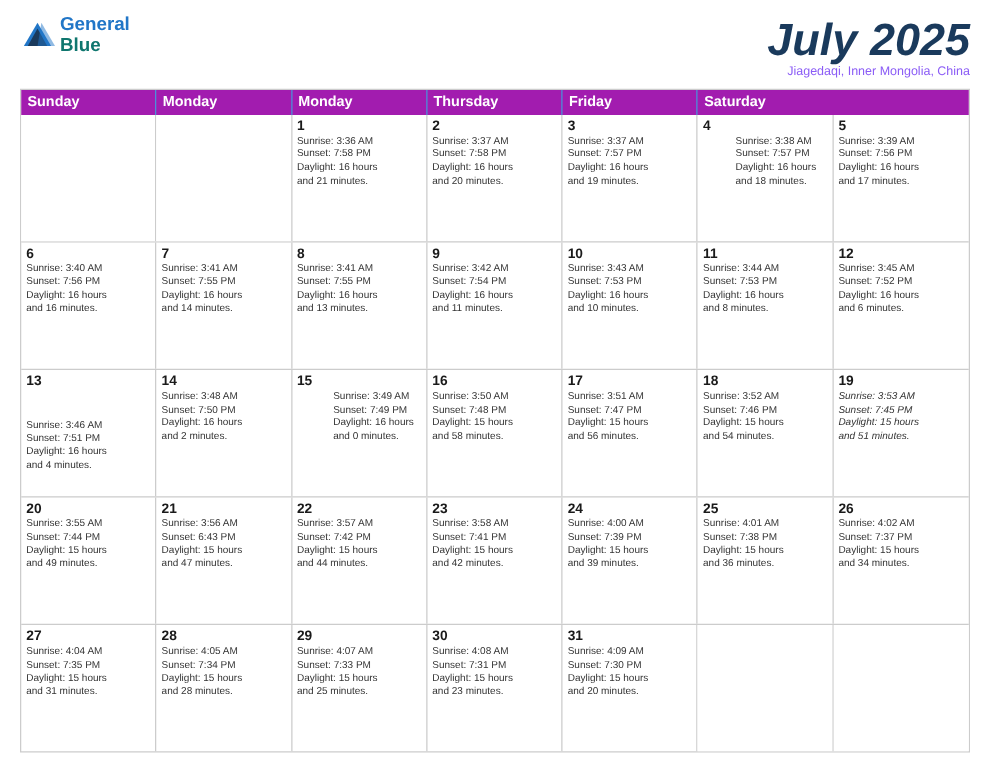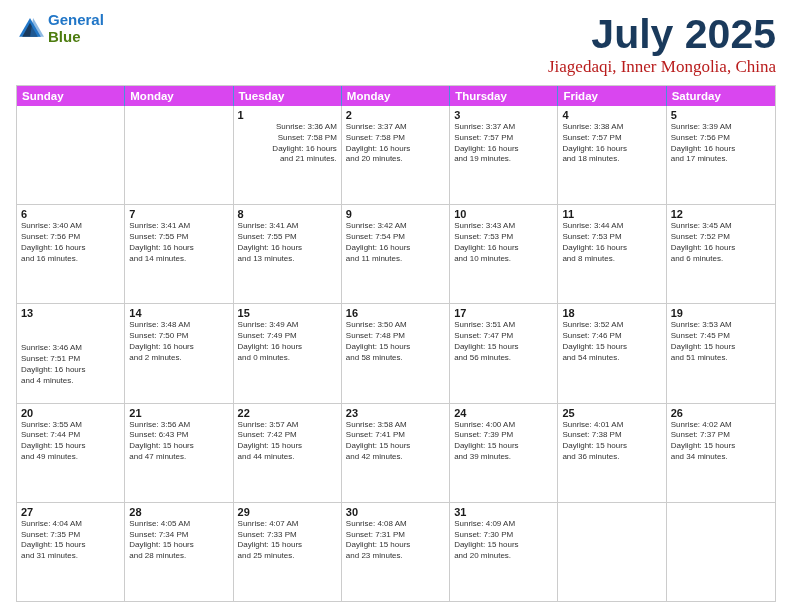--- a/index.html
+++ b/index.html
@@ -38,40 +38,40 @@
       color: #2176c7;
     }
     .logo-icon {
       width: 28px;
       height: 28px;
     }
     .title-block {
       text-align: right;
     }
     .main-title {
-      font-size: 41px;
+      font-size: 36px;
       font-weight: bold;
       color: #1a3a5c;
       line-height: 1.1;
+      font-style: italic;
     }
     .subtitle {
-      font-size: 17px;
-      color: #b91c1c;
-      font-family: Liberation Serif, serif;
+      font-size: 10px;
+      color: #8b5cf6;
     }
     .calendar {
       flex: 1;
       display: flex;
       flex-direction: column;
       border: 1px solid #ccc;
     }
     .cal-header {
       display: grid;
       grid-template-columns: repeat(7, 1fr);
-      background: #d946ef;
+      background: #a21caf;
     }
     .cal-header-cell {
       color: #fff;
       font-size: 11.5px;
       font-weight: bold;
       padding: 4px 5px;
       text-align: left;
       border-right: 1px solid #4a90d9;
     }
     .cal-header-cell:last-child { border-right: none; }
@@ -116,67 +116,66 @@
 <div class="page">
   <div class="header">
     <div class="logo">
       <svg class="logo-icon" viewBox="0 0 36 36">
         <polygon points="18,4 32,28 4,28" fill="#2176c7"></polygon>
         <polygon points="18,10 28,28 8,28" fill="#1a3a5c"></polygon>
         <polygon points="22,4 36,28 18,28" fill="#2176c7" opacity="0.5"></polygon>
       </svg>
       <div class="logo-text">
         <div><span>General</span></div>
-        <div><span style="color:#4d7c0f">Blue</span></div>
+        <div><span style="color:#0f766e">Blue</span></div>
       </div>
     </div>
     <div class="title-block">
       <div class="main-title">July 2025</div>
       <div class="subtitle">Jiagedaqi, Inner Mongolia, China</div>
     </div>
   </div>
 
   <div class="calendar">
     <div class="cal-header">
     <div class="cal-header-cell">Sunday</div>
         <div class="cal-header-cell">Monday</div>
-        <div class="cal-header-cell">Tuesday</div>
         <div class="cal-header-cell">Monday</div>
         <div class="cal-header-cell">Thursday</div>
         <div class="cal-header-cell">Friday</div>
         <div class="cal-header-cell">Saturday</div>
       </div>
     <div class="cal-body">
     <div class="cal-row">
           <div class="cal-cell empty"></div>
           <div class="cal-cell empty"></div>
           <div class="cal-cell">
             <span class="day-num">1</span>
-            <div class="cell-info" style="white-space: pre-line; text-align: right;">Sunrise: 3:36 AM
+            <div class="cell-info" style="white-space: pre-line;">Sunrise: 3:36 AM
 Sunset: 7:58 PM
 Daylight: 16 hours
 and 21 minutes.</div>
           </div>
           <div class="cal-cell">
             <span class="day-num">2</span>
             <div class="cell-info" style="white-space: pre-line;">Sunrise: 3:37 AM
 Sunset: 7:58 PM
 Daylight: 16 hours
 and 20 minutes.</div>
           </div>
           <div class="cal-cell">
             <span class="day-num">3</span>
             <div class="cell-info" style="white-space: pre-line;">Sunrise: 3:37 AM
 Sunset: 7:57 PM
 Daylight: 16 hours
 and 19 minutes.</div>
           </div>
           <div class="cal-cell">
             <span class="day-num">4</span>
-            <div class="cell-info" style="white-space: pre-line;">Sunrise: 3:38 AM
+            <div class="cell-info" style="white-space: pre-line; margin-left: 26px;">Sunrise: 3:38 AM
 Sunset: 7:57 PM
 Daylight: 16 hours
 and 18 minutes.</div>
           </div>
           <div class="cal-cell">
             <span class="day-num">5</span>
             <div class="cell-info" style="white-space: pre-line;">Sunrise: 3:39 AM
 Sunset: 7:56 PM
 Daylight: 16 hours
 and 17 minutes.</div>
@@ -243,21 +242,21 @@
           </div>
           <div class="cal-cell">
             <span class="day-num">14</span>
             <div class="cell-info" style="white-space: pre-line;">Sunrise: 3:48 AM
 Sunset: 7:50 PM
 Daylight: 16 hours
 and 2 minutes.</div>
           </div>
           <div class="cal-cell">
             <span class="day-num">15</span>
-            <div class="cell-info" style="white-space: pre-line;">Sunrise: 3:49 AM
+            <div class="cell-info" style="white-space: pre-line; margin-left: 29px;">Sunrise: 3:49 AM
 Sunset: 7:49 PM
 Daylight: 16 hours
 and 0 minutes.</div>
           </div>
           <div class="cal-cell">
             <span class="day-num">16</span>
             <div class="cell-info" style="white-space: pre-line;">Sunrise: 3:50 AM
 Sunset: 7:48 PM
 Daylight: 15 hours
 and 58 minutes.</div>
@@ -271,21 +270,21 @@
           </div>
           <div class="cal-cell">
             <span class="day-num">18</span>
             <div class="cell-info" style="white-space: pre-line;">Sunrise: 3:52 AM
 Sunset: 7:46 PM
 Daylight: 15 hours
 and 54 minutes.</div>
           </div>
           <div class="cal-cell">
             <span class="day-num">19</span>
-            <div class="cell-info" style="white-space: pre-line;">Sunrise: 3:53 AM
+            <div class="cell-info" style="white-space: pre-line; font-style: italic;">Sunrise: 3:53 AM
 Sunset: 7:45 PM
 Daylight: 15 hours
 and 51 minutes.</div>
           </div>
         </div>
         <div class="cal-row">
           <div class="cal-cell">
             <span class="day-num">20</span>
             <div class="cell-info" style="white-space: pre-line;">Sunrise: 3:55 AM
 Sunset: 7:44 PM

